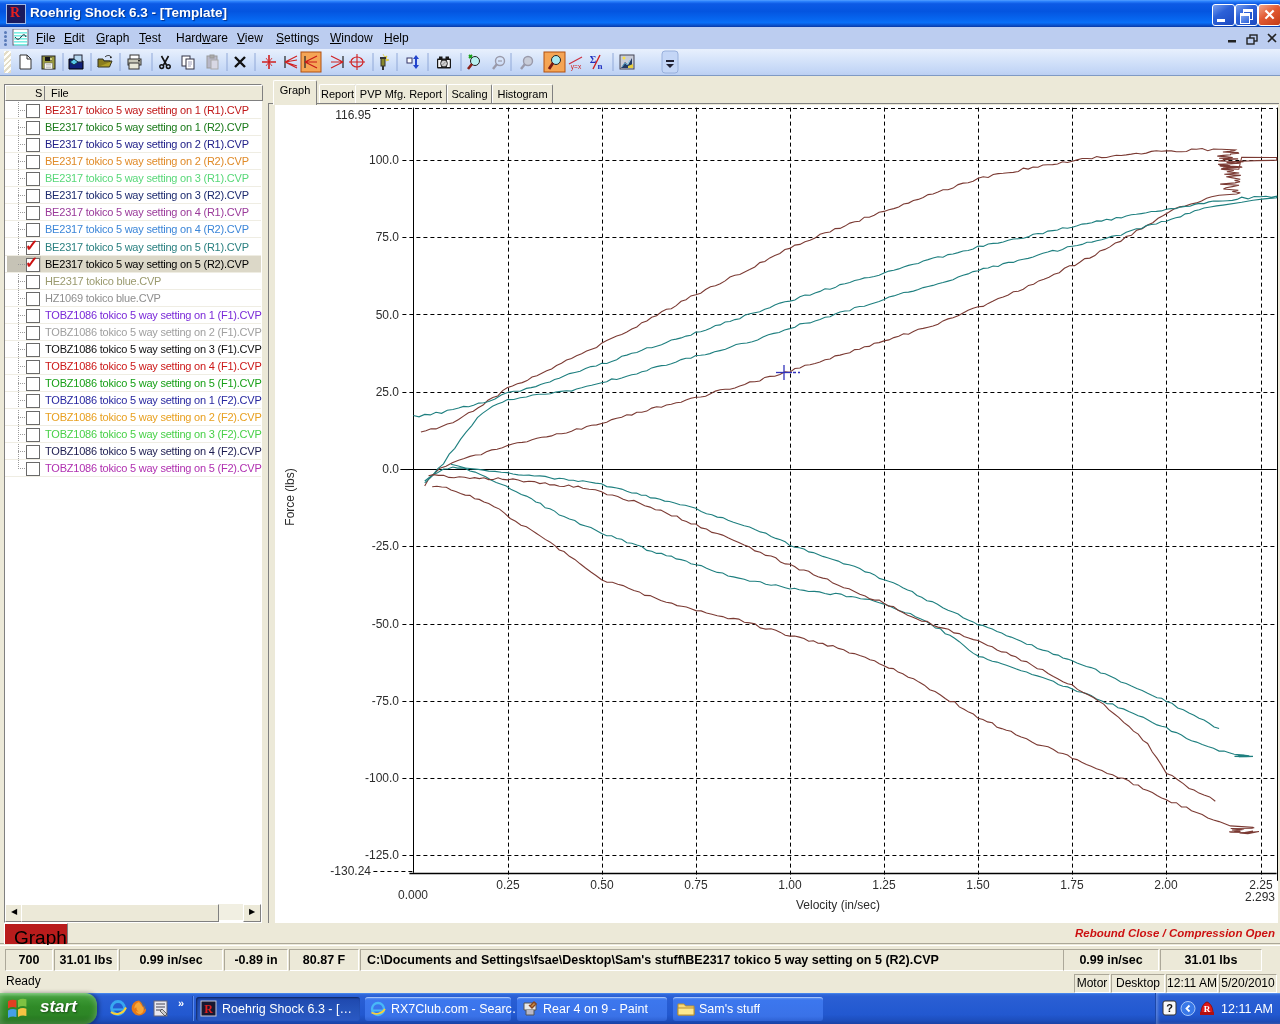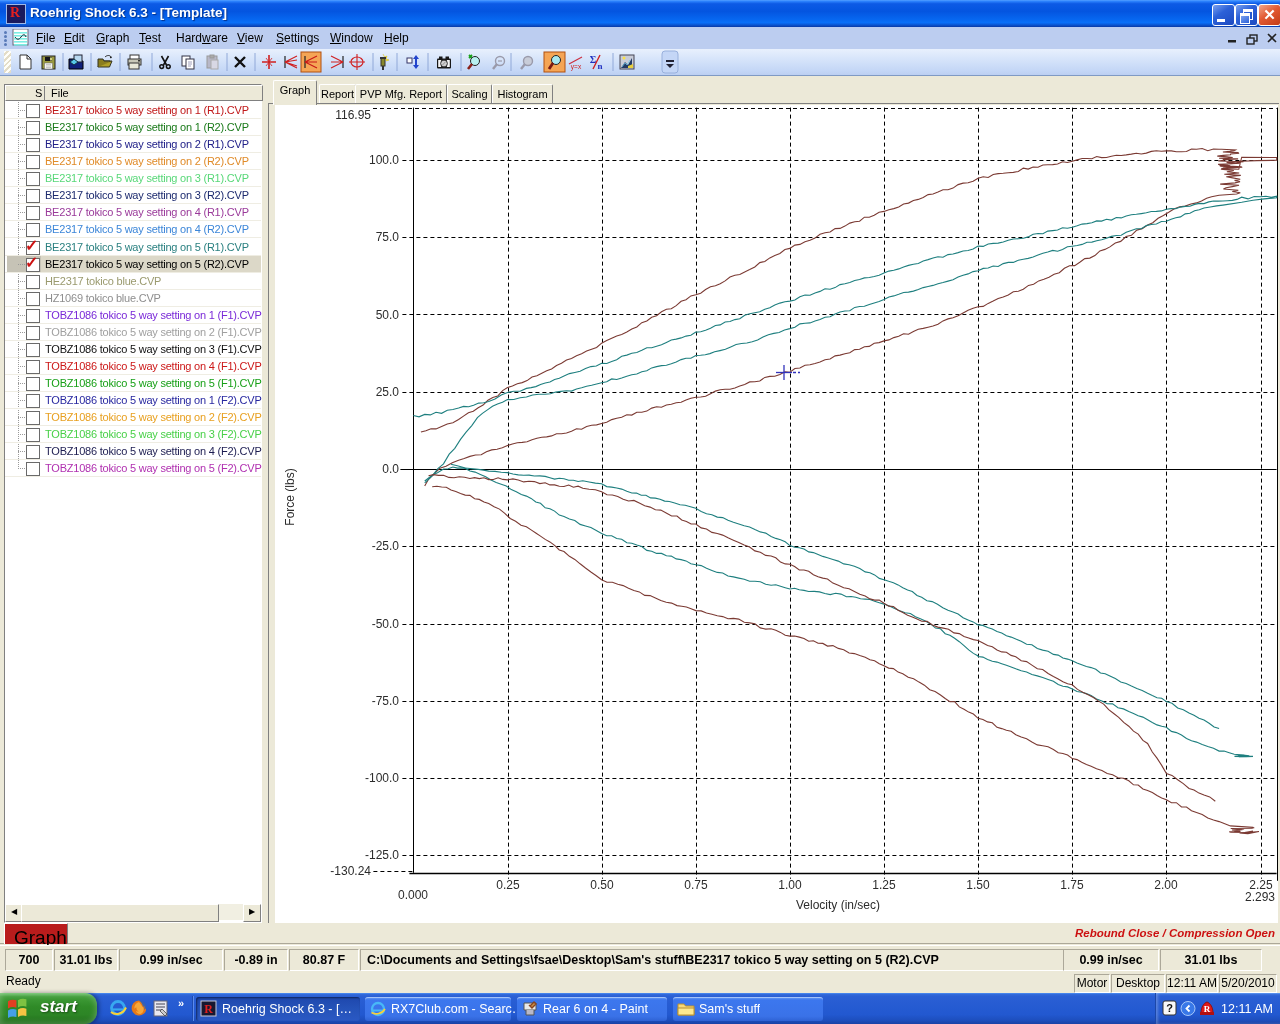--- a/index.html
+++ b/index.html
@@ -569,21 +569,21 @@
         <span class="lab">RX7Club.com - Searc…</span>
       </div>
 <div class="tbtn" style="left:517px;width:150px;">
         <svg width="24" height="24" viewBox="0 0 24 24" style="position:absolute;left:0;top:0;">
           <g transform="translate(5,4)">
             <path d="M2 2h12v7H2z" fill="#e8e8e8" stroke="#555"></path>
             <path d="M4 9v5h8V9" fill="#b8b8c8" stroke="#555"></path>
             <path d="M7 4l3 3M12 1l2 2-4 4-2-2z" stroke="#884422" stroke-width="1.4" fill="#c89048"></path>
           </g>
         </svg>
-        <span class="lab">Rear 6 on 4 - Paint</span>
+        <span class="lab">Rear 4 on 9 - Paint</span>
       </div>
 <div class="tbtn" style="left:673px;width:150px;">
         <svg width="24" height="24" viewBox="0 0 24 24" style="position:absolute;left:0;top:0;">
           <g transform="translate(5,5)">
             <path d="M0 2h6l1.5 2H16v9H0z" fill="#f8d878" stroke="#b89030"></path>
             <path d="M0 6h16v7H0z" fill="#fde88f" stroke="#b89030"></path>
           </g>
         </svg>
         <span class="lab">Sam's stuff</span>
       </div>

